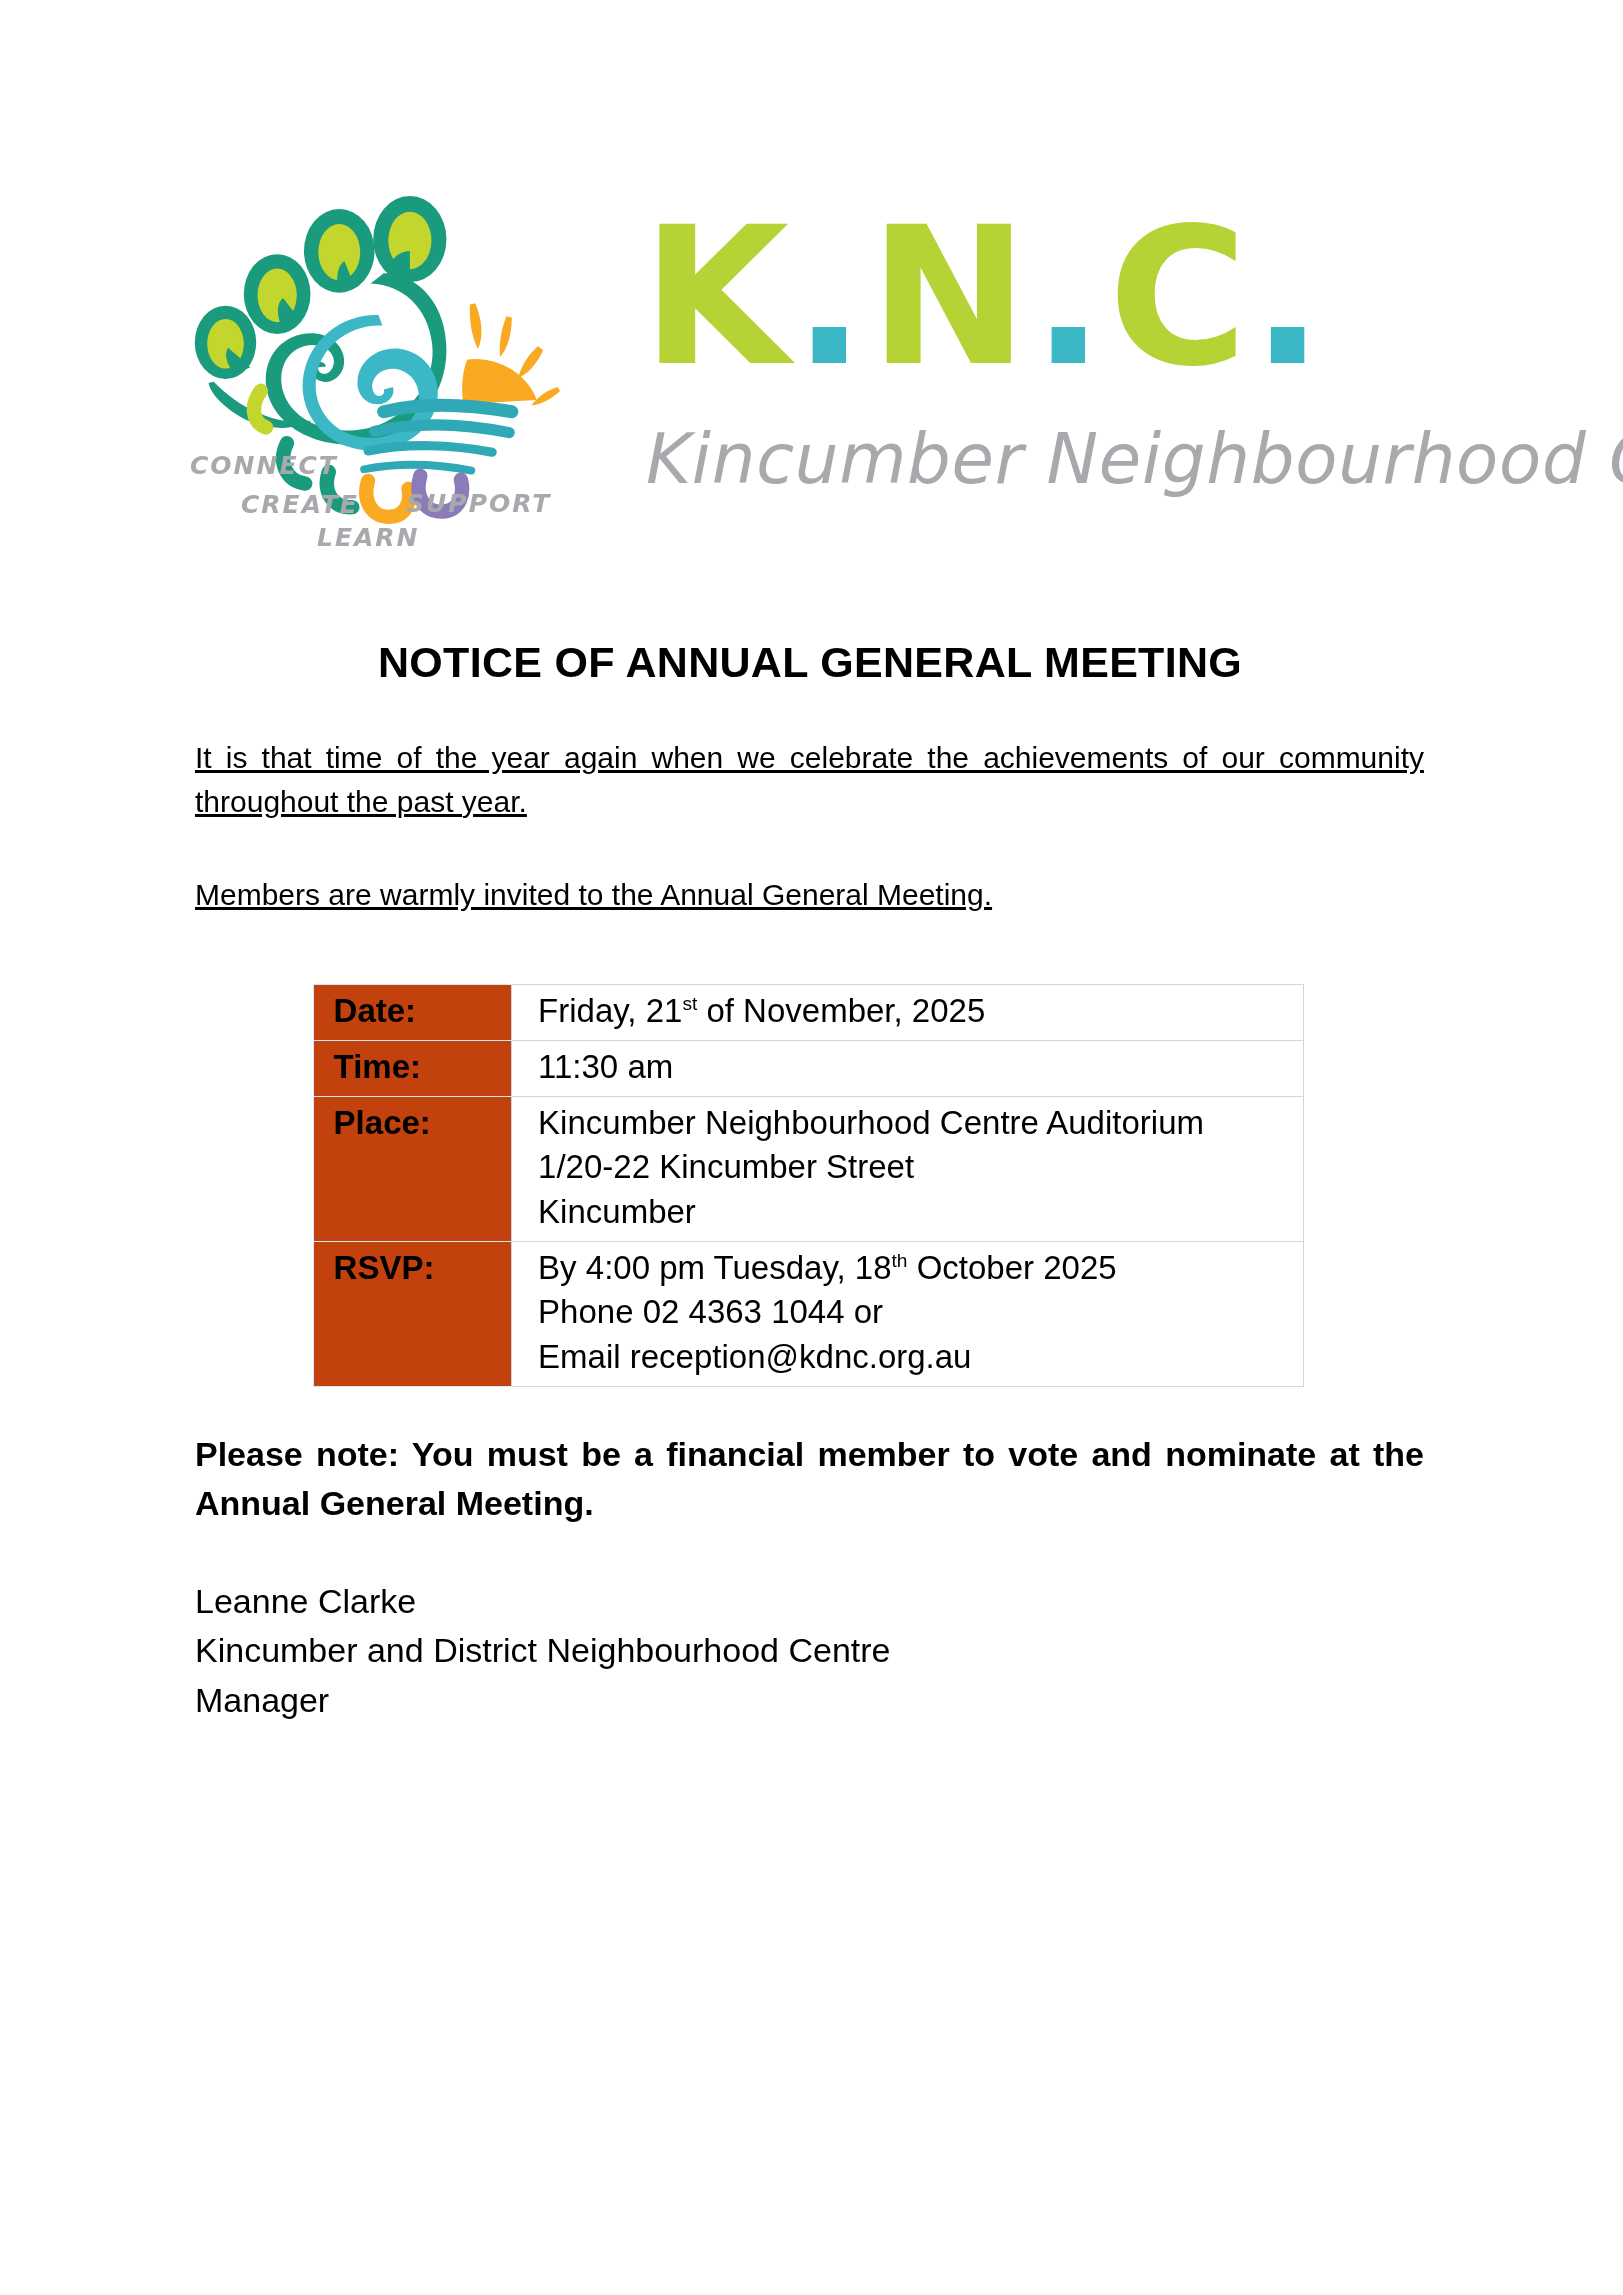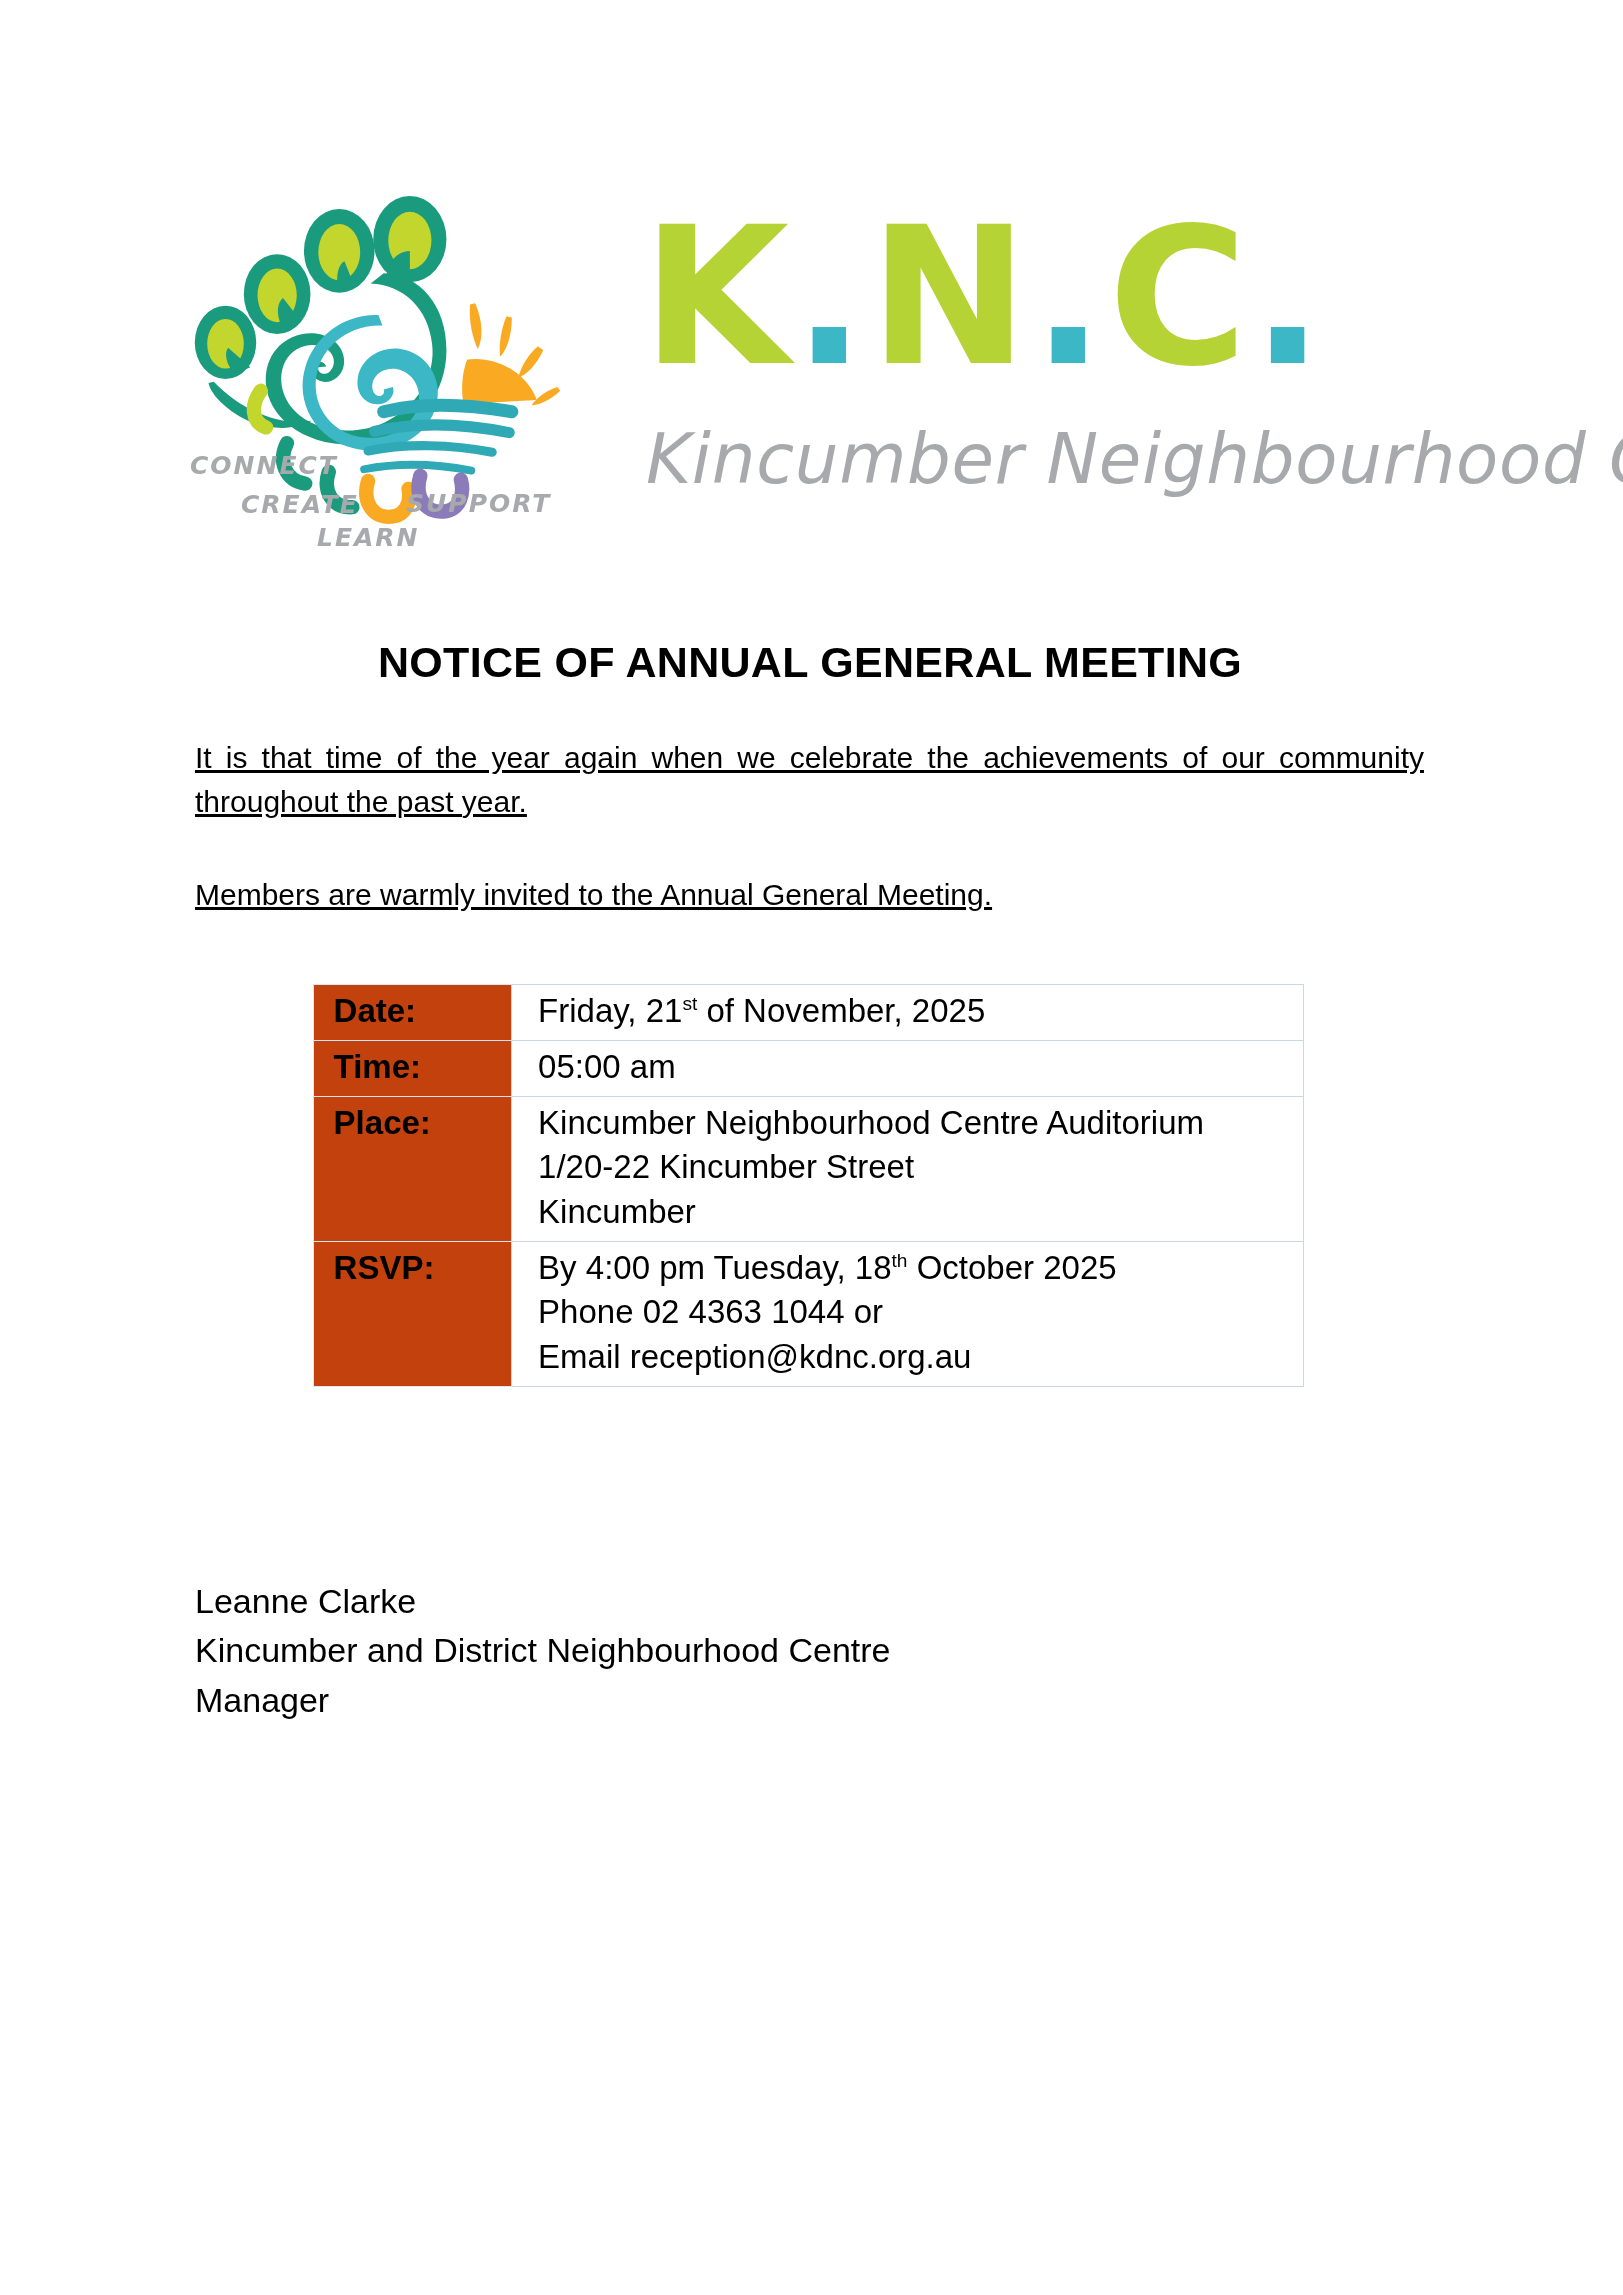--- a/index.html
+++ b/index.html
@@ -287,41 +287,42 @@
   </div>
 
   <table class="details-table">
     <tbody>
       <tr class="r-date">
         <td class="lbl">Date:</td>
         <td class="val"><span> Friday, 21</span><sup>st</sup><span> of November, 2025</span></td>
       </tr>
       <tr>
         <td class="lbl">Time:</td>
-        <td class="val">05:00 am</td>
+        <td class="val">11:30 am</td>
       </tr>
       <tr>
         <td class="lbl">Place:</td>
         <td class="val">
           <span class="val-line">Kincumber Neighbourhood Centre Auditorium</span>
           <span class="val-line">1/20-22 Kincumber Street</span>
           <span class="val-line">Kincumber</span>
         </td>
       </tr>
       <tr>
         <td class="lbl">RSVP:</td>
         <td class="val">
           <span class="val-line"><span>By 4:00 pm Tuesday, 18</span><sup>th</sup><span> October 2025</span></span>
           <span class="val-line">Phone 02 4363 1044 or</span>
           <span class="val-line">Email reception@kdnc.org.au</span>
         </td>
       </tr>
     </tbody>
   </table>
 
+  <div class="note-block">Please note: You must be a financial member to vote and nominate at the Annual General Meeting.</div>
 
   <div class="sign-block">
     <span class="sign-line">Leanne Clarke</span>
     <span class="sign-line">Kincumber and District Neighbourhood Centre</span>
     <span class="sign-line">Manager</span>
   </div>
 
 </div>
 
 

